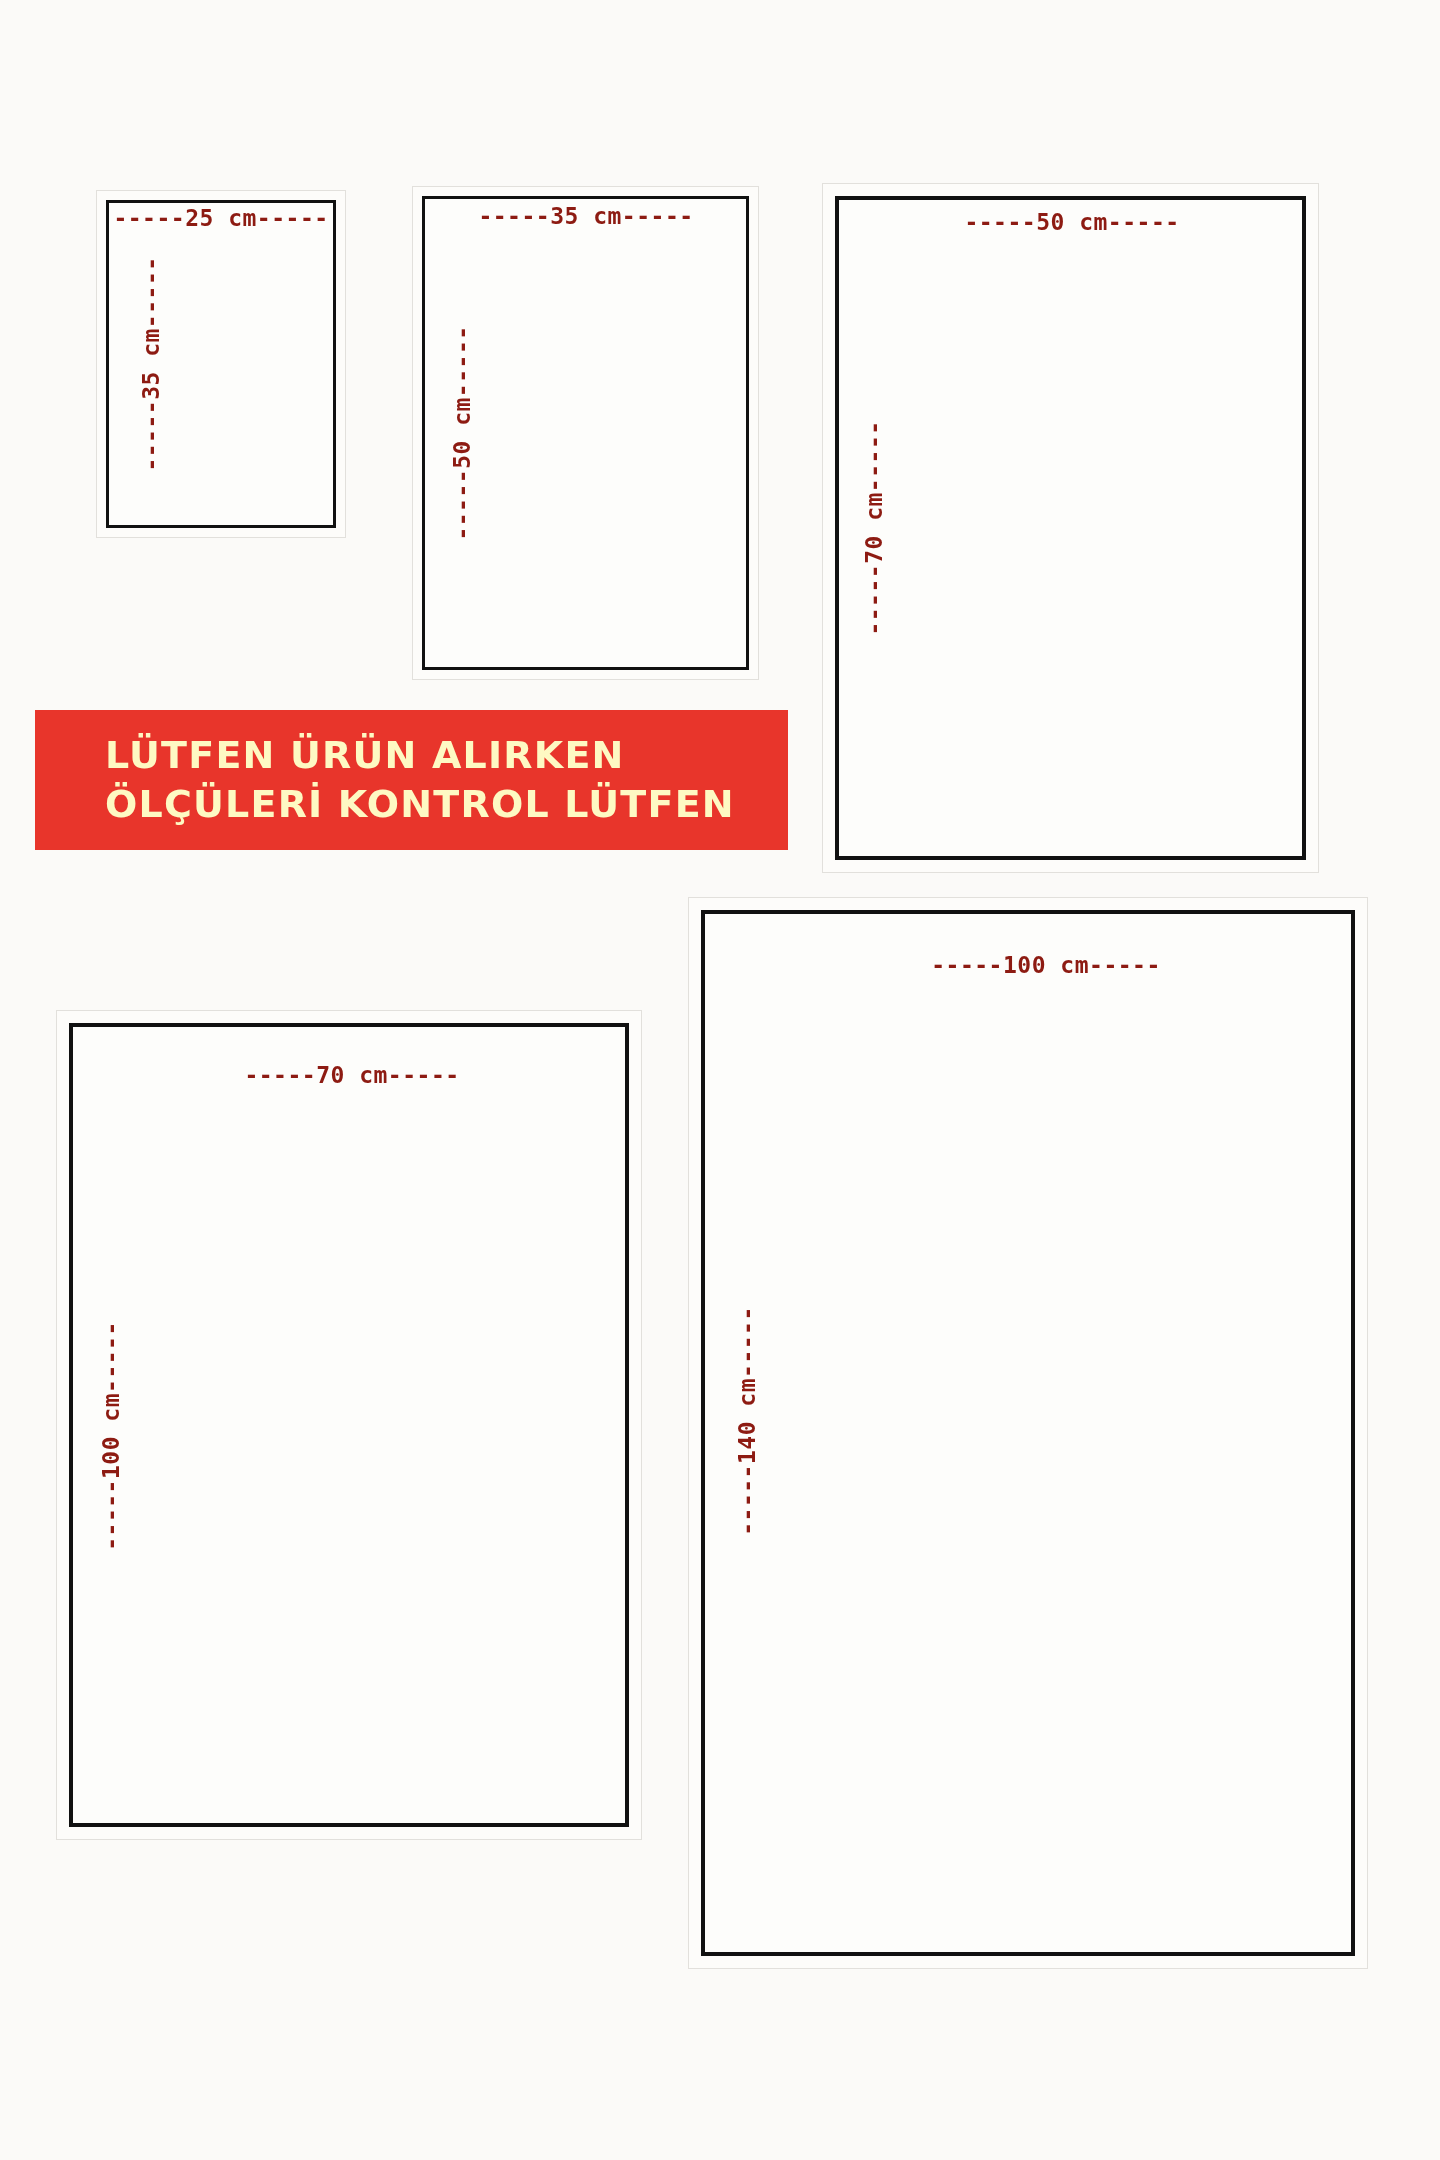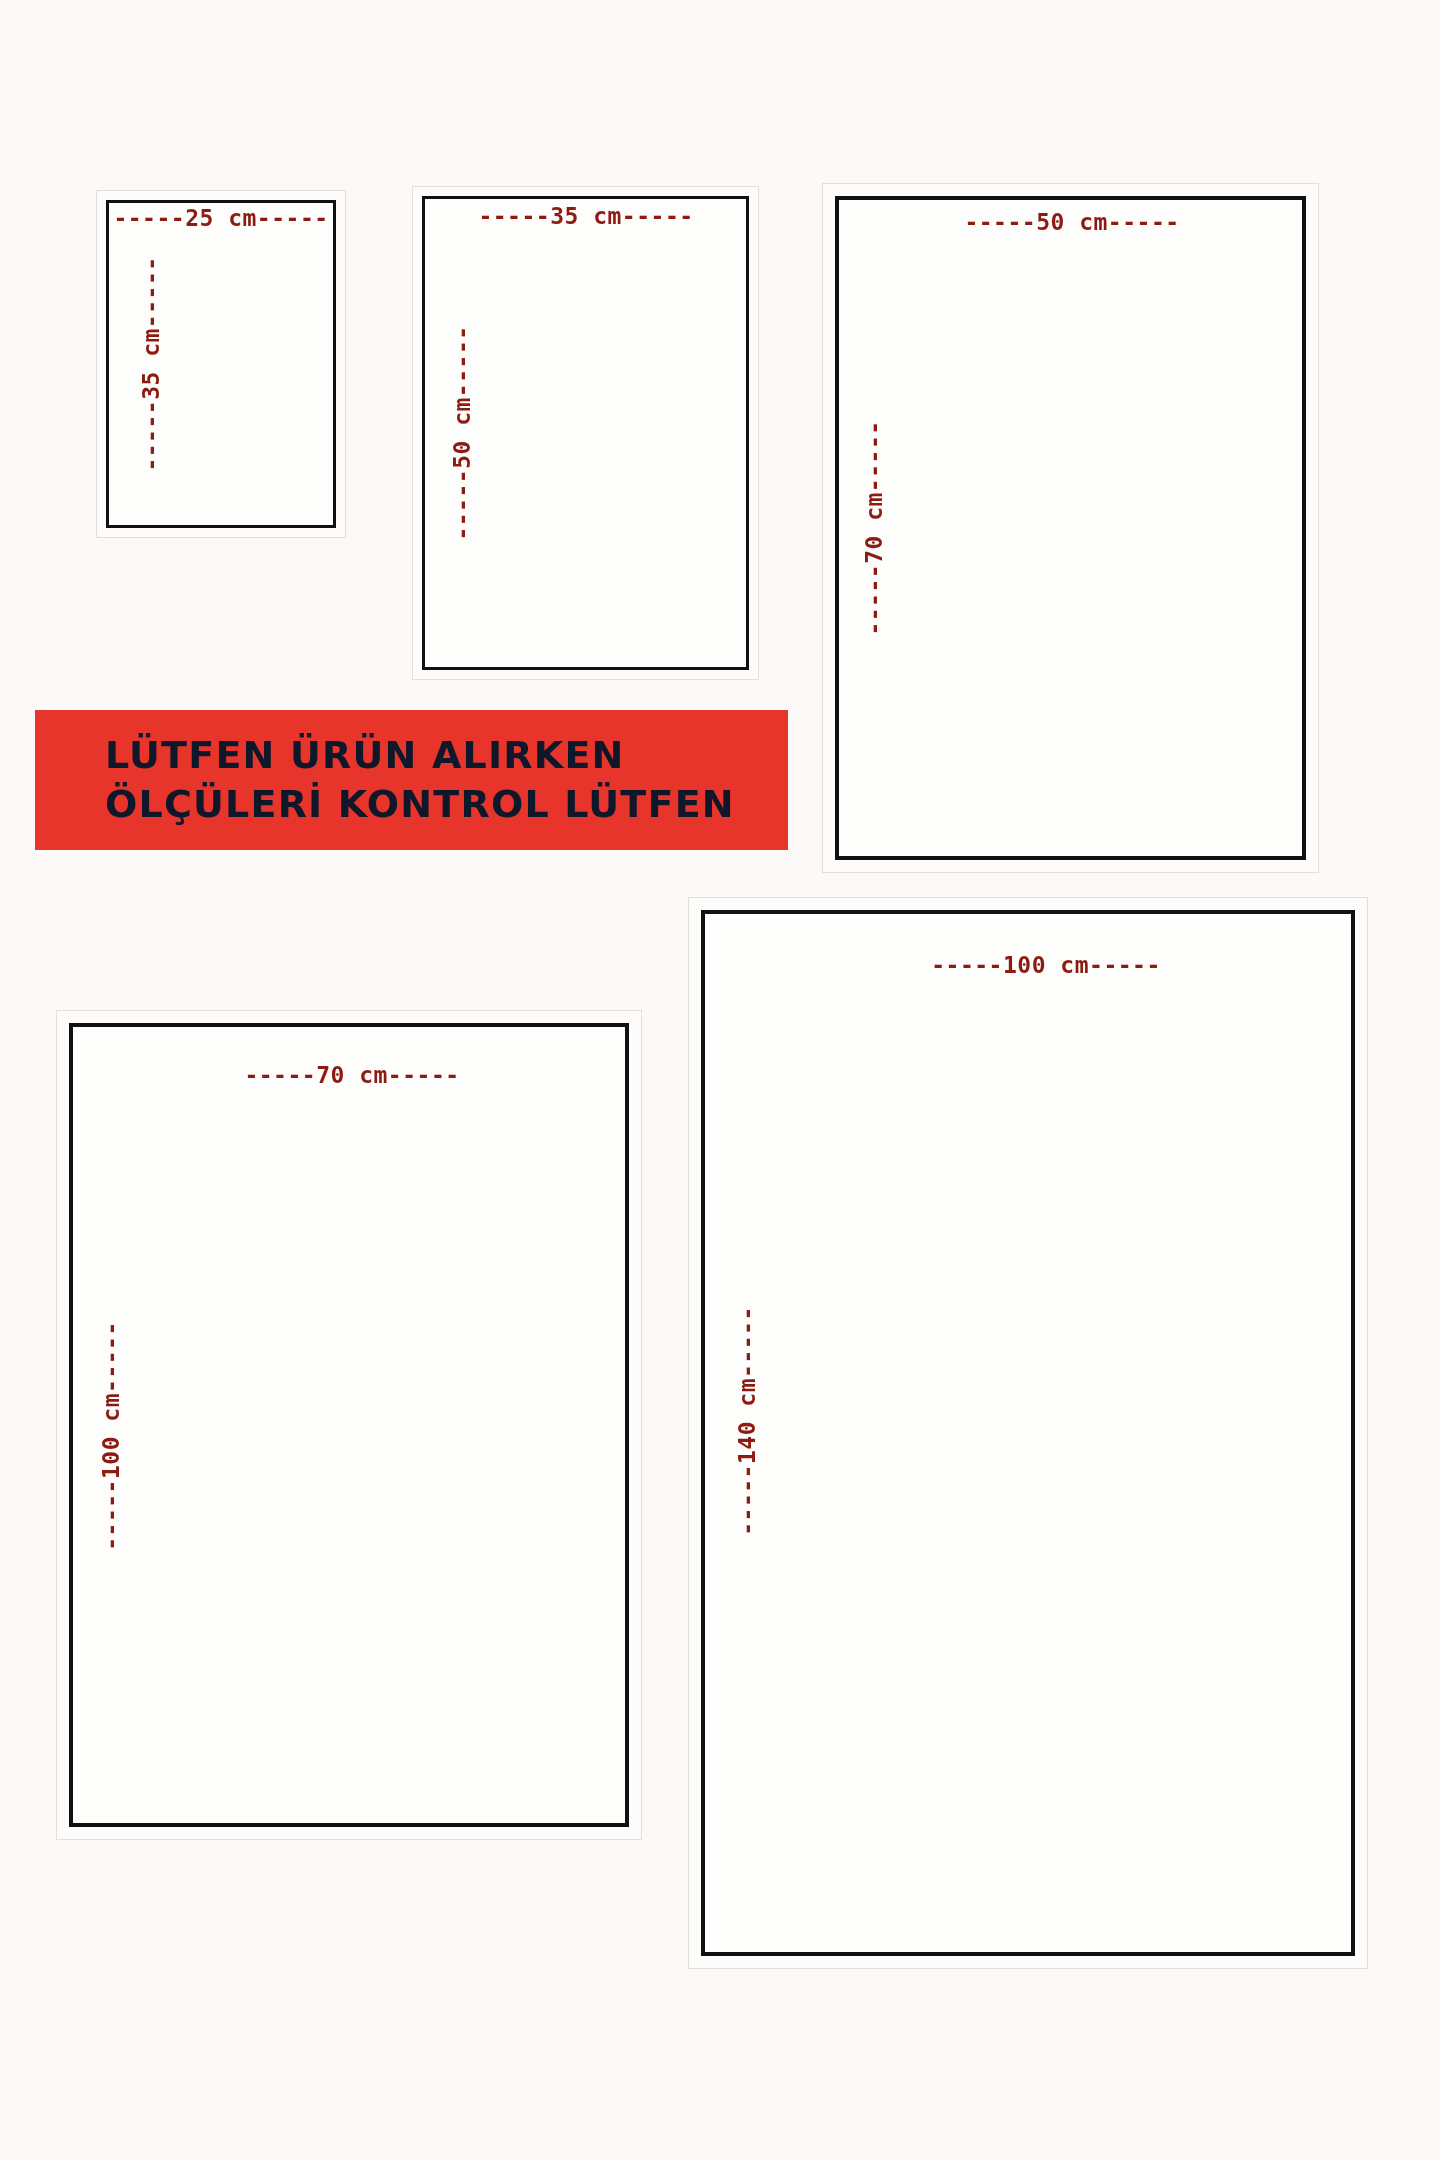--- a/index.html
+++ b/index.html
@@ -63,21 +63,21 @@
     width: 753px;
     height: 140px;
     background: #e8352b;
     display: flex;
     flex-direction: column;
     justify-content: center;
     padding-left: 70px;
     box-sizing: border-box;
   }
   #warning-banner .line {
-    color: #0f172a;
+    color: #fef9c3;
     font-family: "DejaVu Sans", sans-serif;
     font-weight: bold;
     font-size: 38px;
     letter-spacing: 1.2px;
     line-height: 1.28;
     white-space: nowrap;
   }
 </style>
 </head>
 <body>

